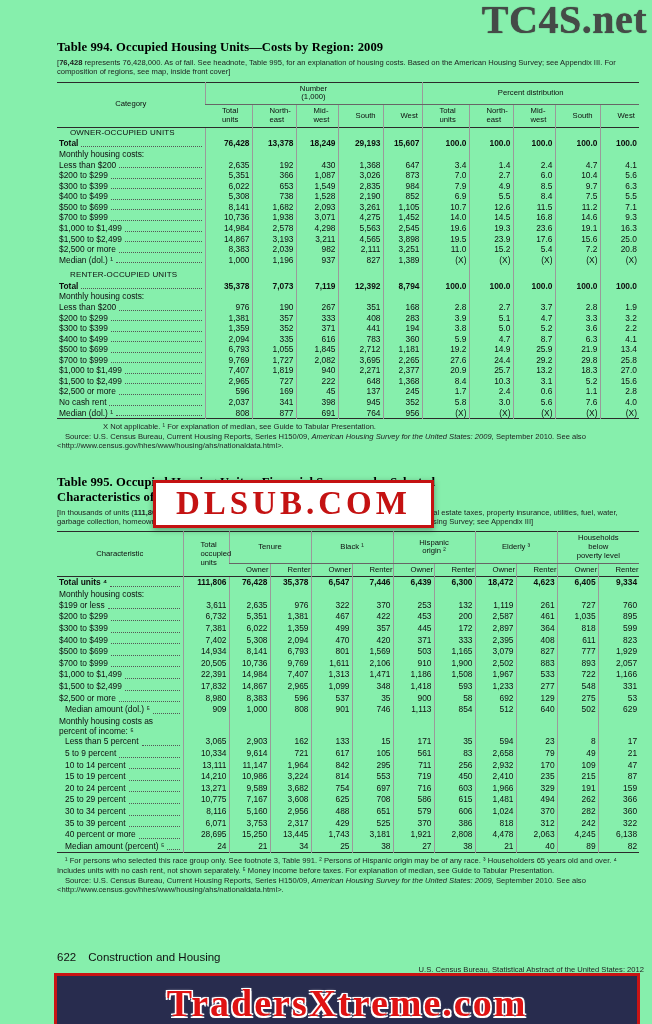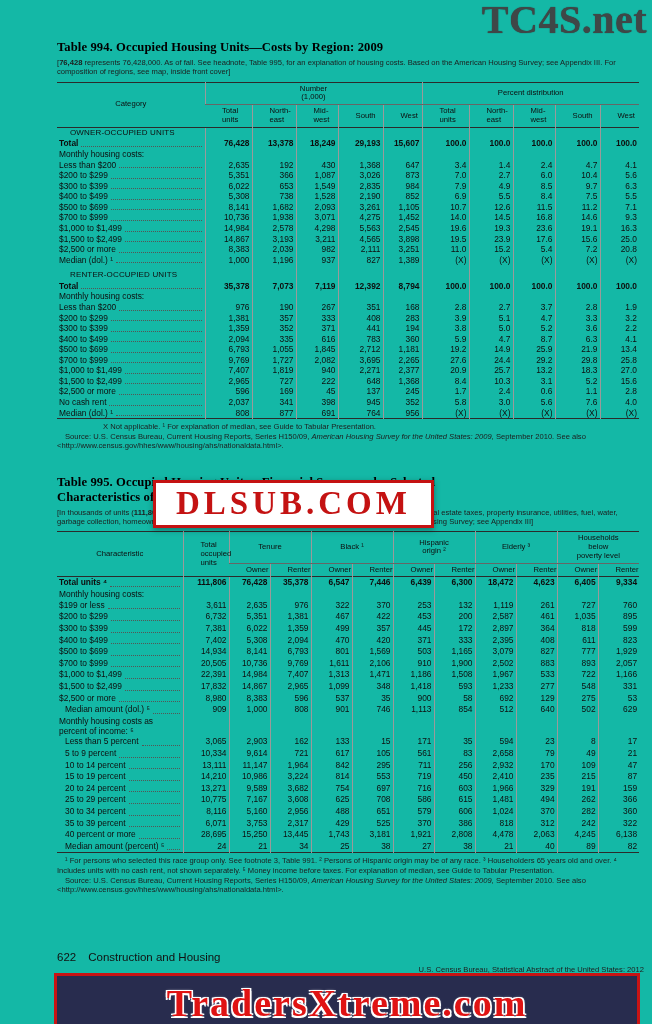--- a/index.html
+++ b/index.html
@@ -1,19 +1,19 @@
 <!DOCTYPE html>
 <html><head>
 <meta charset="utf-8">
 <style>
   * { box-sizing: border-box; }
   html,body { margin:0; padding:0; background:#e8e8e8; }
   .page {
     position:relative; width:652px; height:1024px; margin:0 auto;
-    background:#14b8a6; overflow:hidden;
+    background:#86efac; overflow:hidden;
     font-family:"Liberation Sans", sans-serif; color:#141414;
   }
   .content { position:absolute; left:57px; top:40px; width:582px; }
 
   .t-title {
     margin:0; font-family:"Liberation Serif", serif; font-weight:700;
     font-size:12.6px; line-height:15px; color:#000; letter-spacing:0.1px;
   }
   .headnote { margin:3px 0 5px; font-size:7.6px; line-height:9.3px; color:#1d1d1d; }
   .headnote b { font-weight:700; }

